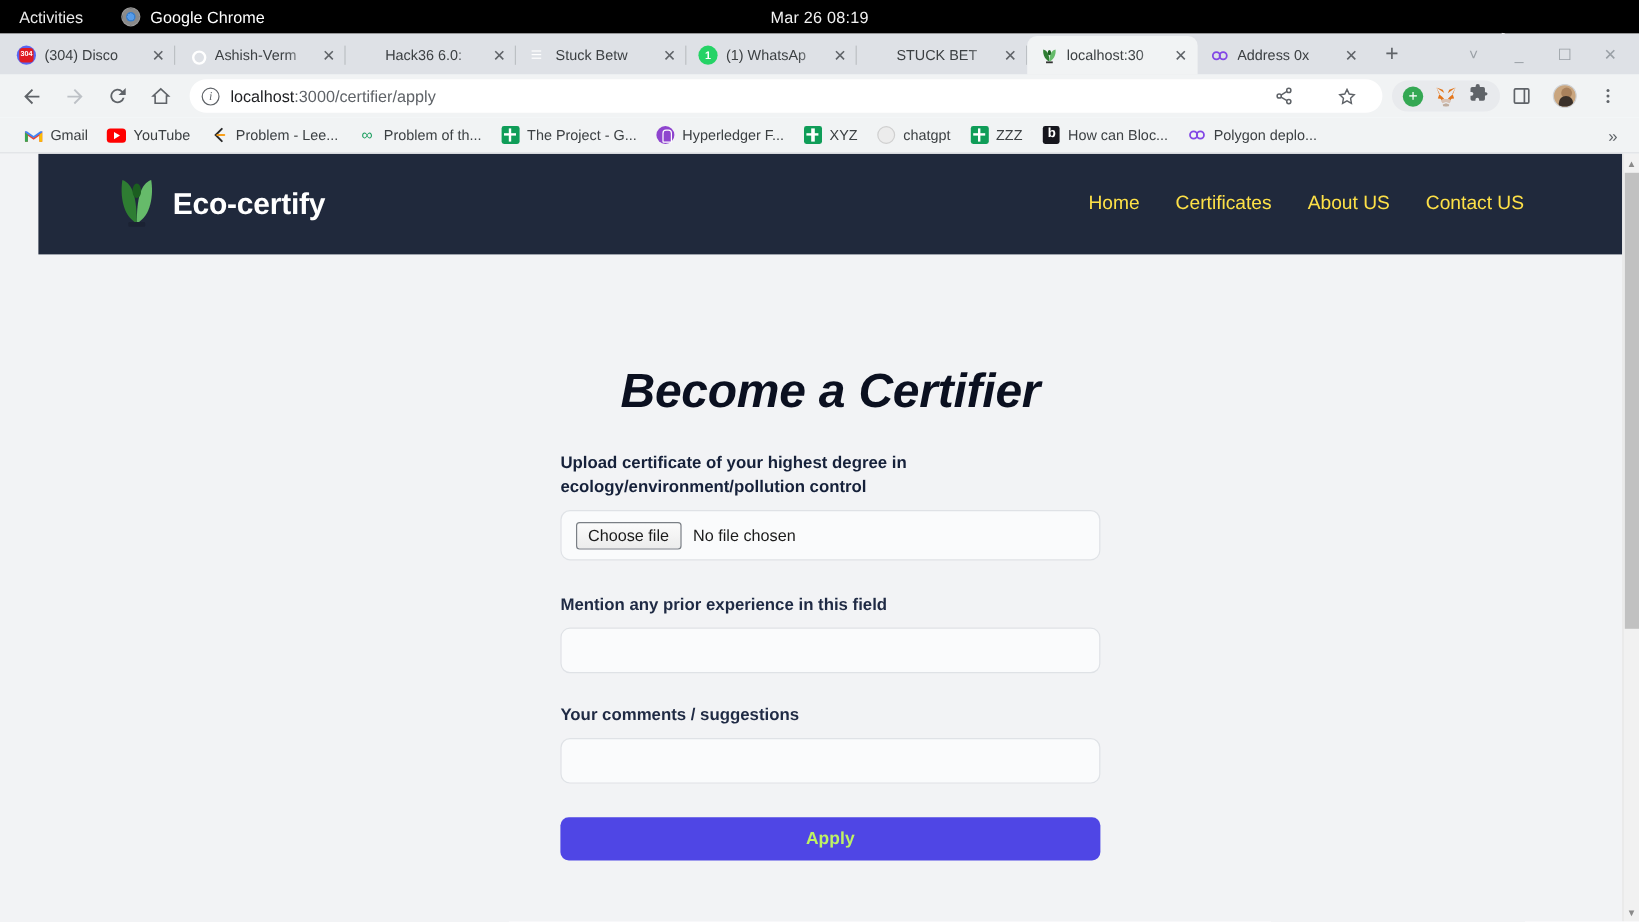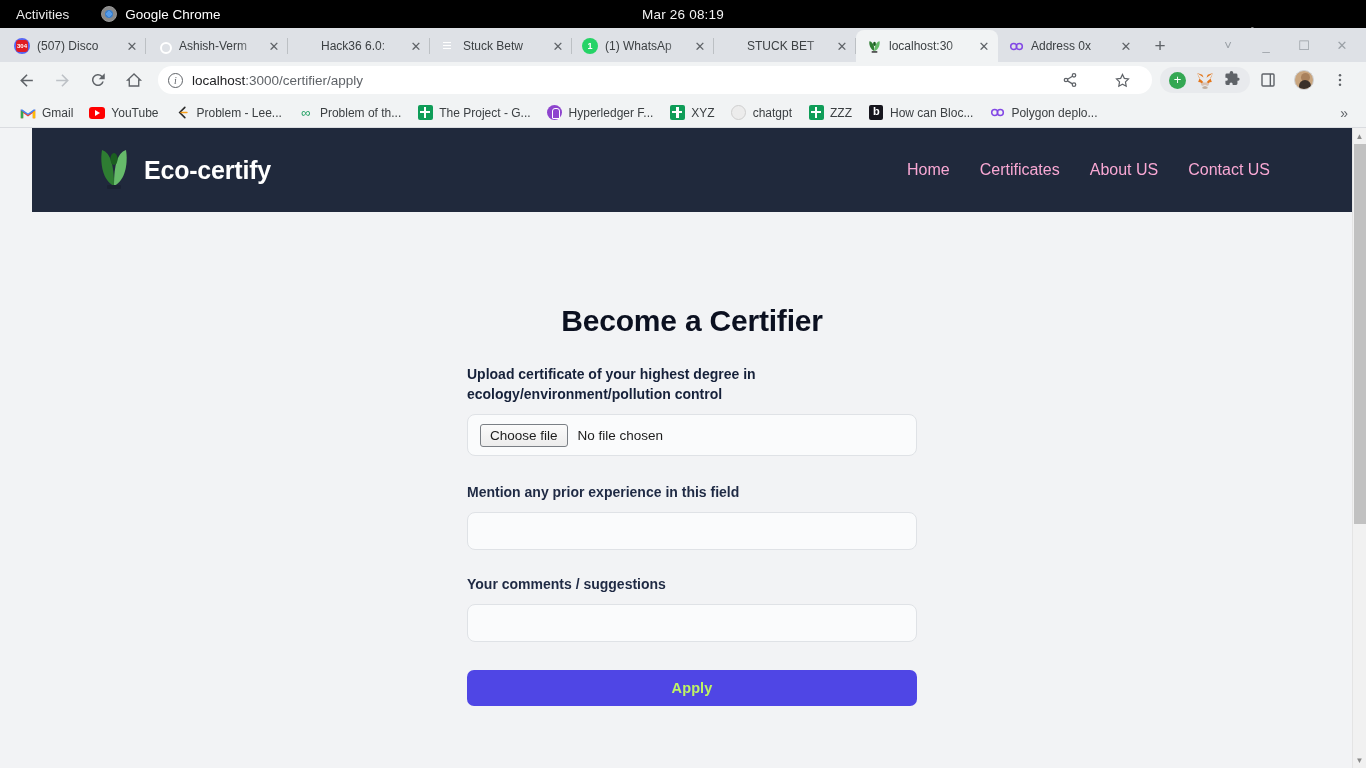--- a/index.html
+++ b/index.html
@@ -217,30 +217,31 @@
     display: flex; align-items: center;
     padding: 0 82px 0 66px;
   }
   .brand { display: flex; align-items: center; gap: 14px; }
   .brand-name {
     color: #fff; font-size: 25px; font-weight: bold;
     letter-spacing: -0.2px;
   }
   .site-nav { margin-left: auto; display: flex; align-items: center; gap: 30px; }
   .site-nav a {
-    color: #f9a8d4; font-size: 16px; text-decoration: none; white-space: nowrap;
+    color: #fde047; font-size: 16px; text-decoration: none; white-space: nowrap;
   }
 
   .content {
     padding-top: 92px;
     display: flex; flex-direction: column; align-items: center;
   }
   .form-title {
-    font-size: 30px; font-weight: bold; color: #0b1020;
+    font-size: 40px; font-weight: bold; color: #0b1020;
     letter-spacing: -0.2px;
+    font-style: italic;
   }
   .form-sub {
     margin-top: 12px; font-size: 14.5px; color: #5c6470;
   }
   form.apply-form {
     width: 450px; margin-top: 26px;
   }
   .field-label {
     font-size: 14px; font-weight: bold; color: #16213a;
     line-height: 20px; margin-bottom: 10px;
@@ -342,21 +343,21 @@
 </div>
 
 <div class="tabstrip">
 
   <div class="tab">
     <span class="favicon">
       <span class="fav-disc">
           <span class="badge">304</span>
         </span>
     </span>
-    <span class="title">(507) Disco</span>
+    <span class="title">(304) Disco</span>
     <span class="tab-close">✕</span>
   </div>
 
   <div class="tab">
     <span class="favicon"><span class="fav-gh"></span></span>
     <span class="title">Ashish-Verm</span>
     <span class="tab-close">✕</span>
   </div>
 
   <div class="tab">

